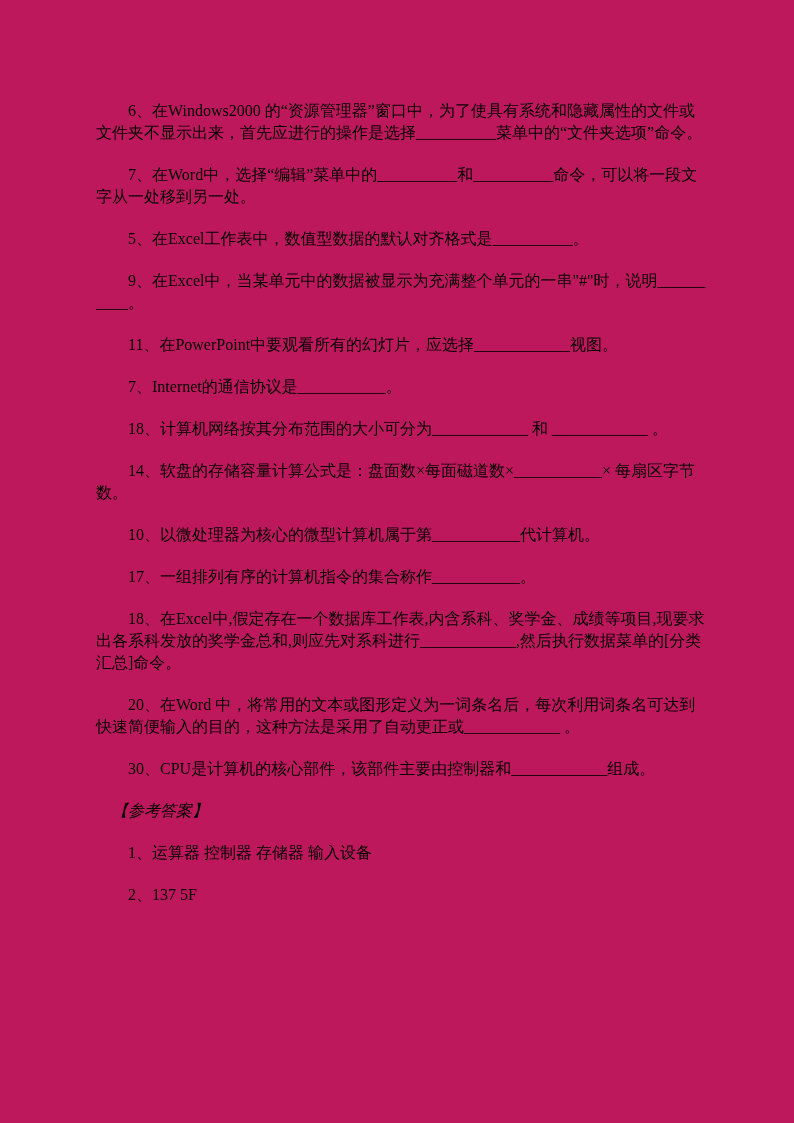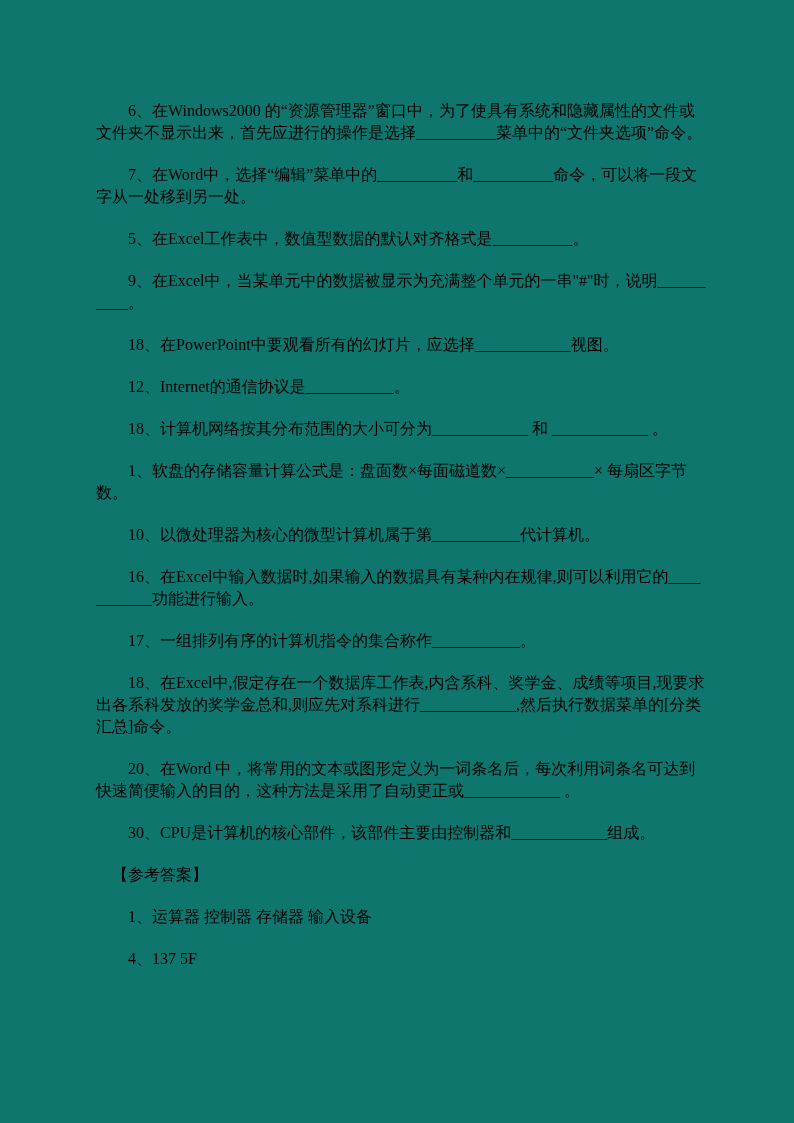--- a/index.html
+++ b/index.html
@@ -4,59 +4,59 @@
 <style>
   html, body {
     margin: 0;
     padding: 0;
     background: #ffffff;
   }
   .page {
     position: relative;
     width: 794px;
     height: 1123px;
-    background: #0f766e;
+    background: #be185d;
     overflow: hidden;
   }
   .content {
     position: absolute;
     left: 96px;
     top: 100px;
     width: 612px;
     color: #000000;
     font-family: "Liberation Serif", "DejaVu Serif", serif;
     font-size: 16px;
     line-height: 22px;
     text-align: left;
   }
   .content p {
     margin: 0 0 20px 0;
     text-indent: 2em;
     word-break: break-all;
   }
   .content p.answer-header {
     text-indent: 1em;
+    font-style: italic;
   }
 </style>
 </head>
 <body>
 
 <div class="page">
   <div class="content">
     <p>6、在Windows2000 的“资源管理器”窗口中，为了使具有系统和隐藏属性的文件或文件夹不显示出来，首先应进行的操作是选择__________菜单中的“文件夹选项”命令。</p>
     <p>7、在Word中，选择“编辑”菜单中的__________和__________命令，可以将一段文字从一处移到另一处。</p>
     <p>5、在Excel工作表中，数值型数据的默认对齐格式是__________。</p>
     <p>9、在Excel中，当某单元中的数据被显示为充满整个单元的一串"#"时，说明__________。</p>
-    <p>18、在PowerPoint中要观看所有的幻灯片，应选择____________视图。</p>
-    <p>12、Internet的通信协议是___________。</p>
+    <p>11、在PowerPoint中要观看所有的幻灯片，应选择____________视图。</p>
+    <p>7、Internet的通信协议是___________。</p>
     <p>18、计算机网络按其分布范围的大小可分为____________ 和 ____________ 。</p>
-    <p>1、软盘的存储容量计算公式是：盘面数×每面磁道数×___________× 每扇区字节数。</p>
+    <p>14、软盘的存储容量计算公式是：盘面数×每面磁道数×___________× 每扇区字节数。</p>
     <p>10、以微处理器为核心的微型计算机属于第___________代计算机。</p>
-    <p>16、在Excel中输入数据时,如果输入的数据具有某种内在规律,则可以利用它的___________功能进行输入。</p>
     <p>17、一组排列有序的计算机指令的集合称作___________。</p>
     <p>18、在Excel中,假定存在一个数据库工作表,内含系科、奖学金、成绩等项目,现要求出各系科发放的奖学金总和,则应先对系科进行____________,然后执行数据菜单的[分类汇总]命令。</p>
     <p>20、在Word  中，将常用的文本或图形定义为一词条名后，每次利用词条名可达到快速简便输入的目的，这种方法是采用了自动更正或____________ 。</p>
     <p>30、CPU是计算机的核心部件，该部件主要由控制器和____________组成。</p>
     <p class="answer-header">【参考答案】</p>
     <p>1、运算器 控制器 存储器 输入设备</p>
-    <p>4、137 5F</p>
+    <p>2、137 5F</p>
   </div>
 </div>
 
 </body></html>

